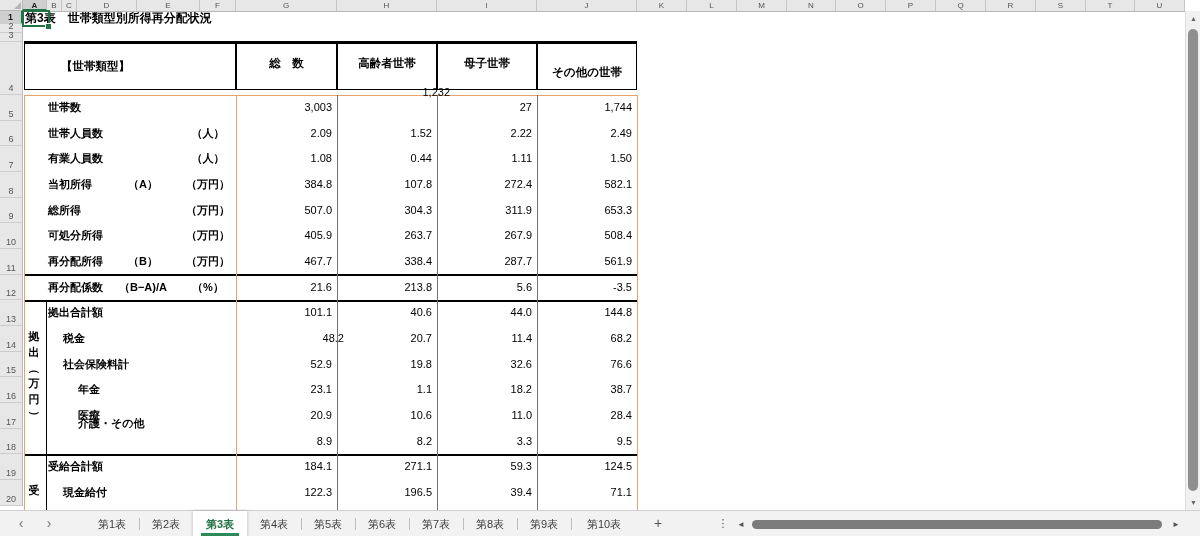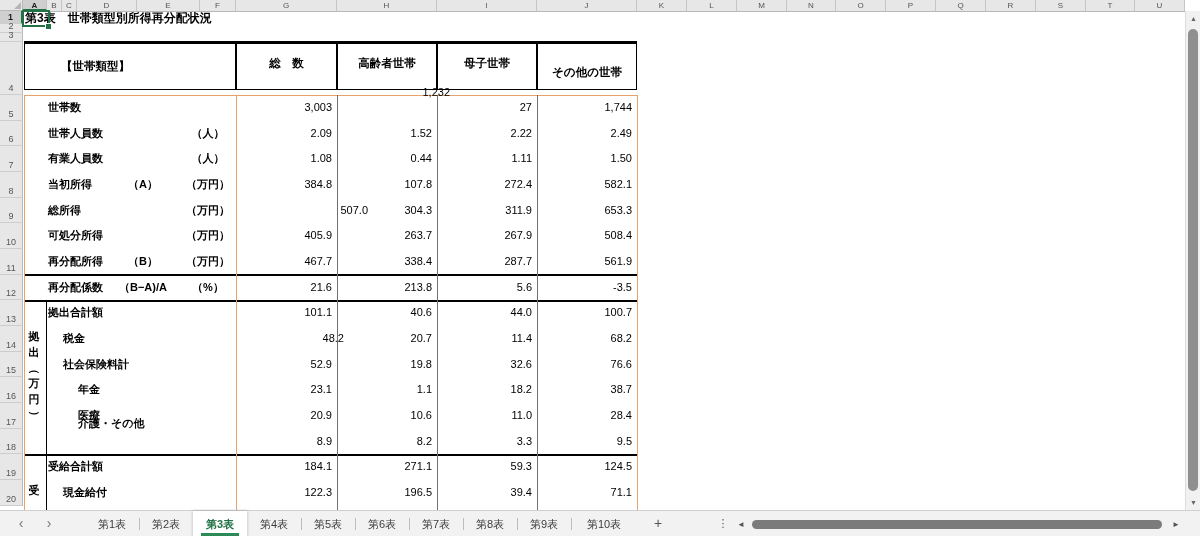--- a/index.html
+++ b/index.html
@@ -140,21 +140,21 @@
         <div class="cell num" style="left: 539px; width: 93px; top: 146.325px; height: 25.6625px; line-height: 25.6625px;">1.50</div>
         <div class="cell lbl" style="left: 48px; top: 171.988px; height: 25.6625px; line-height: 25.6625px;">当初所得</div>
         <div class="cell lbl" style="left: 106px; width: 74px; text-align: center; top: 171.988px; height: 25.6625px; line-height: 25.6625px;">（A）</div>
         <div class="cell lbl" style="left: 185px; width: 46px; text-align: center; top: 171.988px; height: 25.6625px; line-height: 25.6625px;">（万円）</div>
         <div class="cell num" style="left: 238px; width: 94px; top: 171.988px; height: 25.6625px; line-height: 25.6625px;">384.8</div>
         <div class="cell num" style="left: 339px; width: 93px; top: 171.988px; height: 25.6625px; line-height: 25.6625px;">107.8</div>
         <div class="cell num" style="left: 439px; width: 93px; top: 171.988px; height: 25.6625px; line-height: 25.6625px;">272.4</div>
         <div class="cell num" style="left: 539px; width: 93px; top: 171.988px; height: 25.6625px; line-height: 25.6625px;">582.1</div>
         <div class="cell lbl" style="left: 48px; top: 197.65px; height: 25.6625px; line-height: 25.6625px;">総所得</div>
         <div class="cell lbl" style="left: 185px; width: 46px; text-align: center; top: 197.65px; height: 25.6625px; line-height: 25.6625px;">（万円）</div>
-        <div class="cell num" style="left: 238px; width: 94px; top: 197.65px; height: 25.6625px; line-height: 25.6625px; padding-left: 36px;">507.0</div>
+        <div class="cell num" style="left: 238px; width: 94px; top: 197.65px; height: 25.6625px; line-height: 25.6625px;">507.0</div>
         <div class="cell num" style="left: 339px; width: 93px; top: 197.65px; height: 25.6625px; line-height: 25.6625px;">304.3</div>
         <div class="cell num" style="left: 439px; width: 93px; top: 197.65px; height: 25.6625px; line-height: 25.6625px;">311.9</div>
         <div class="cell num" style="left: 539px; width: 93px; top: 197.65px; height: 25.6625px; line-height: 25.6625px;">653.3</div>
         <div class="cell lbl" style="left: 48px; top: 223.312px; height: 25.6625px; line-height: 25.6625px;">可処分所得</div>
         <div class="cell lbl" style="left: 185px; width: 46px; text-align: center; top: 223.312px; height: 25.6625px; line-height: 25.6625px;">（万円）</div>
         <div class="cell num" style="left: 238px; width: 94px; top: 223.312px; height: 25.6625px; line-height: 25.6625px;">405.9</div>
         <div class="cell num" style="left: 339px; width: 93px; top: 223.312px; height: 25.6625px; line-height: 25.6625px;">263.7</div>
         <div class="cell num" style="left: 439px; width: 93px; top: 223.312px; height: 25.6625px; line-height: 25.6625px;">267.9</div>
         <div class="cell num" style="left: 539px; width: 93px; top: 223.312px; height: 25.6625px; line-height: 25.6625px;">508.4</div>
         <div class="cell lbl" style="left: 48px; top: 248.975px; height: 25.6625px; line-height: 25.6625px;">再分配所得</div>
@@ -168,21 +168,21 @@
         <div class="cell lbl" style="left: 106px; width: 74px; text-align: center; top: 274.637px; height: 25.6625px; line-height: 25.6625px;">（B−A)/A</div>
         <div class="cell lbl" style="left: 185px; width: 46px; text-align: center; top: 274.637px; height: 25.6625px; line-height: 25.6625px;">（%）</div>
         <div class="cell num" style="left: 238px; width: 94px; top: 274.637px; height: 25.6625px; line-height: 25.6625px;">21.6</div>
         <div class="cell num" style="left: 339px; width: 93px; top: 274.637px; height: 25.6625px; line-height: 25.6625px;">213.8</div>
         <div class="cell num" style="left: 439px; width: 93px; top: 274.637px; height: 25.6625px; line-height: 25.6625px;">5.6</div>
         <div class="cell num" style="left: 539px; width: 93px; top: 274.637px; height: 25.6625px; line-height: 25.6625px;">-3.5</div>
         <div class="cell lbl" style="left: 48px; top: 300.3px; height: 25.6625px; line-height: 25.6625px;">拠出合計額</div>
         <div class="cell num" style="left: 238px; width: 94px; top: 300.3px; height: 25.6625px; line-height: 25.6625px;">101.1</div>
         <div class="cell num" style="left: 339px; width: 93px; top: 300.3px; height: 25.6625px; line-height: 25.6625px;">40.6</div>
         <div class="cell num" style="left: 439px; width: 93px; top: 300.3px; height: 25.6625px; line-height: 25.6625px;">44.0</div>
-        <div class="cell num" style="left: 539px; width: 93px; top: 300.3px; height: 25.6625px; line-height: 25.6625px;">100.7</div>
+        <div class="cell num" style="left: 539px; width: 93px; top: 300.3px; height: 25.6625px; line-height: 25.6625px;">144.8</div>
         <div class="cell lbl" style="left: 63px; top: 325.962px; height: 25.6625px; line-height: 25.6625px;">税金</div>
         <div class="cell num" style="left: 238px; width: 94px; top: 325.962px; height: 25.6625px; line-height: 25.6625px; padding-left: 12px;">48.2</div>
         <div class="cell num" style="left: 339px; width: 93px; top: 325.962px; height: 25.6625px; line-height: 25.6625px;">20.7</div>
         <div class="cell num" style="left: 439px; width: 93px; top: 325.962px; height: 25.6625px; line-height: 25.6625px;">11.4</div>
         <div class="cell num" style="left: 539px; width: 93px; top: 325.962px; height: 25.6625px; line-height: 25.6625px;">68.2</div>
         <div class="cell lbl" style="left: 63px; top: 351.625px; height: 25.6625px; line-height: 25.6625px;">社会保険料計</div>
         <div class="cell num" style="left: 238px; width: 94px; top: 351.625px; height: 25.6625px; line-height: 25.6625px;">52.9</div>
         <div class="cell num" style="left: 339px; width: 93px; top: 351.625px; height: 25.6625px; line-height: 25.6625px;">19.8</div>
         <div class="cell num" style="left: 439px; width: 93px; top: 351.625px; height: 25.6625px; line-height: 25.6625px;">32.6</div>
         <div class="cell num" style="left: 539px; width: 93px; top: 351.625px; height: 25.6625px; line-height: 25.6625px;">76.6</div>

